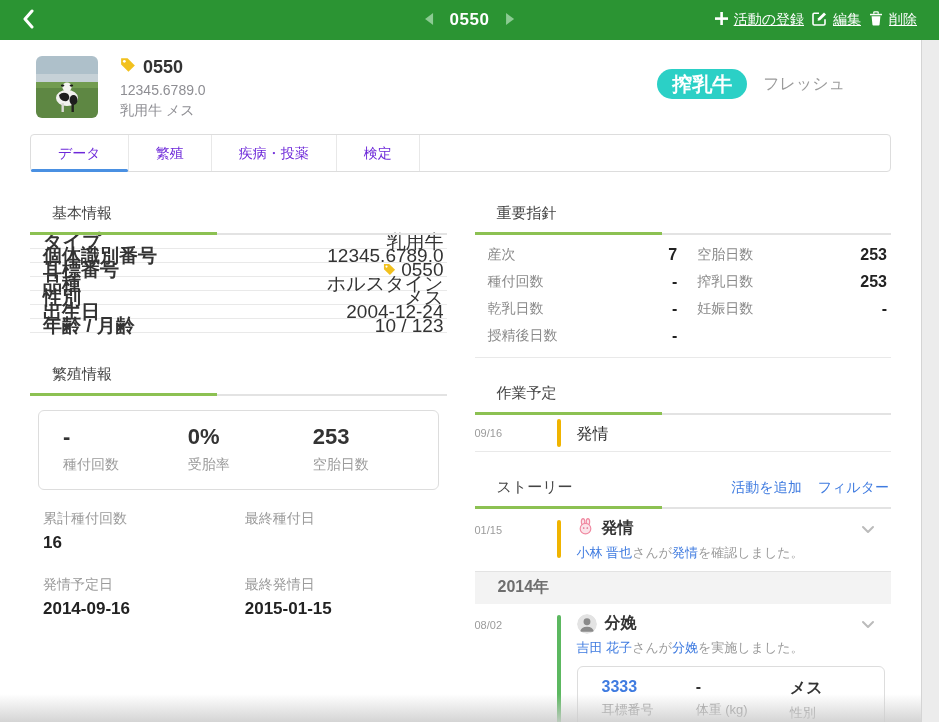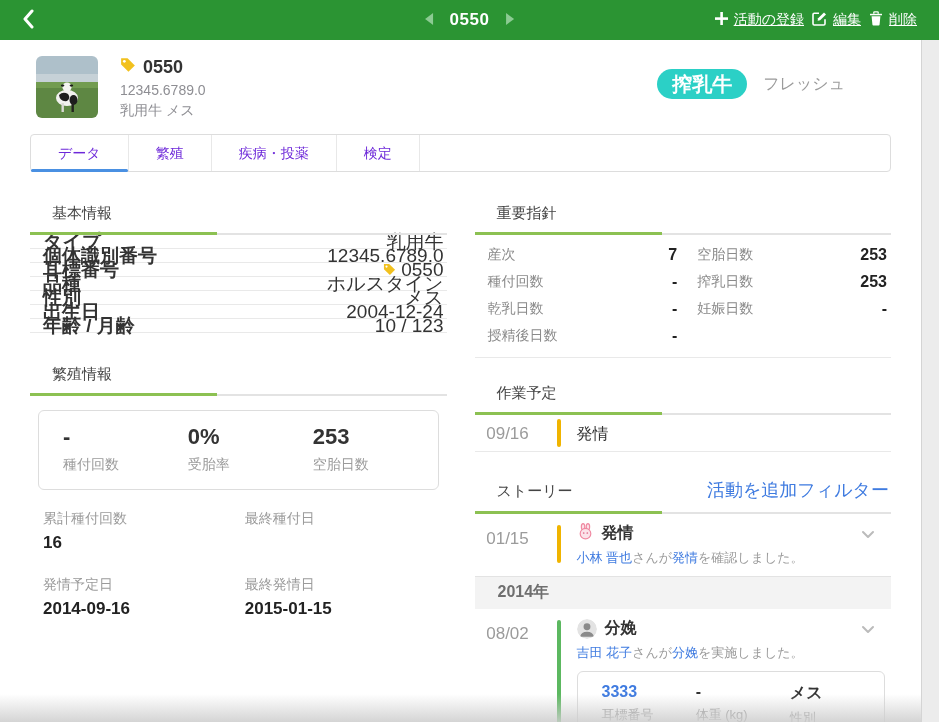--- a/index.html
+++ b/index.html
@@ -68,21 +68,21 @@
   .sec-head {
     margin-top:22px; padding:10px 0 10px 22px;
     font-size:15px; font-weight:normal; color:#444;
     border-bottom:2px solid #e3e3e3; position:relative;
     display:flex; align-items:baseline;
   }
   .sec-head::after {
     content:""; position:absolute; left:0; bottom:-2px; width:45%; height:3px;
     background:var(--accent-green,#8CC152);
   }
-  .sec-links { margin-left:auto; display:flex; font-size:18px; padding-right:2px; }
+  .sec-links { margin-left:auto; display:flex; gap:16px; font-size:14px; padding-right:2px; }
   .sec-links a { color:var(--link-blue,#3F7BE0); text-decoration:none; cursor:pointer; }
   
   .irow {
     display:flex; align-items:center; height:14px;
     border-bottom:1px solid #e9e9e9; padding:0 3px 0 13px; font-size:19px;
   }
   .ilabel { font-weight:bold; color:#333; }
   .ival { margin-left:auto; color:#333; display:flex; align-items:center; gap:5px; }
   
   .stats-card {
@@ -100,21 +100,21 @@
   .dcell .dval { font-size:17px; font-weight:bold; color:#222; margin-top:5px; }
   
   .kpi { display:flex; gap:20px; padding:6px 4px 8px 13px; border-bottom:1px solid #e9e9e9; }
   .kcol { flex:1; }
   .krow { display:flex; align-items:center; height:27px; font-size:14px; }
   .klabel { color:#8a8a8a; }
   .kval { margin-left:auto; font-weight:bold; font-size:16px; color:#222; }
   
   .sched-head { margin-top:16px; }
   .sched-row { display:flex; align-items:stretch; height:37px; border-bottom:1px solid #e9e9e9; }
-  .gutter { width:66px; text-align:center; font-size:17px; color:#9b9b9b; flex:0 0 66px; }
+  .gutter { width:66px; text-align:left; font-size:11px; color:#9b9b9b; flex:0 0 66px; }
   .sched-row .gutter { line-height:37px; }
   .vbar { width:4px; border-radius:2px; margin:4px 16px; }
   .vbar.yellow { background:var(--bar-yellow,#F0B400); }
   .vbar.green  { background:var(--bar-green,#5CB860); }
   .sched-label { font-size:16px; color:#333; line-height:37px; }
   
   .story-head { margin-top:16px; }
   .story-item { display:flex; align-items:stretch; padding:7px 0 9px; }
   .story-item.bordered { border-bottom:1px solid #e6e6e6; }
   .story-item .gutter { padding-top:8px; }

